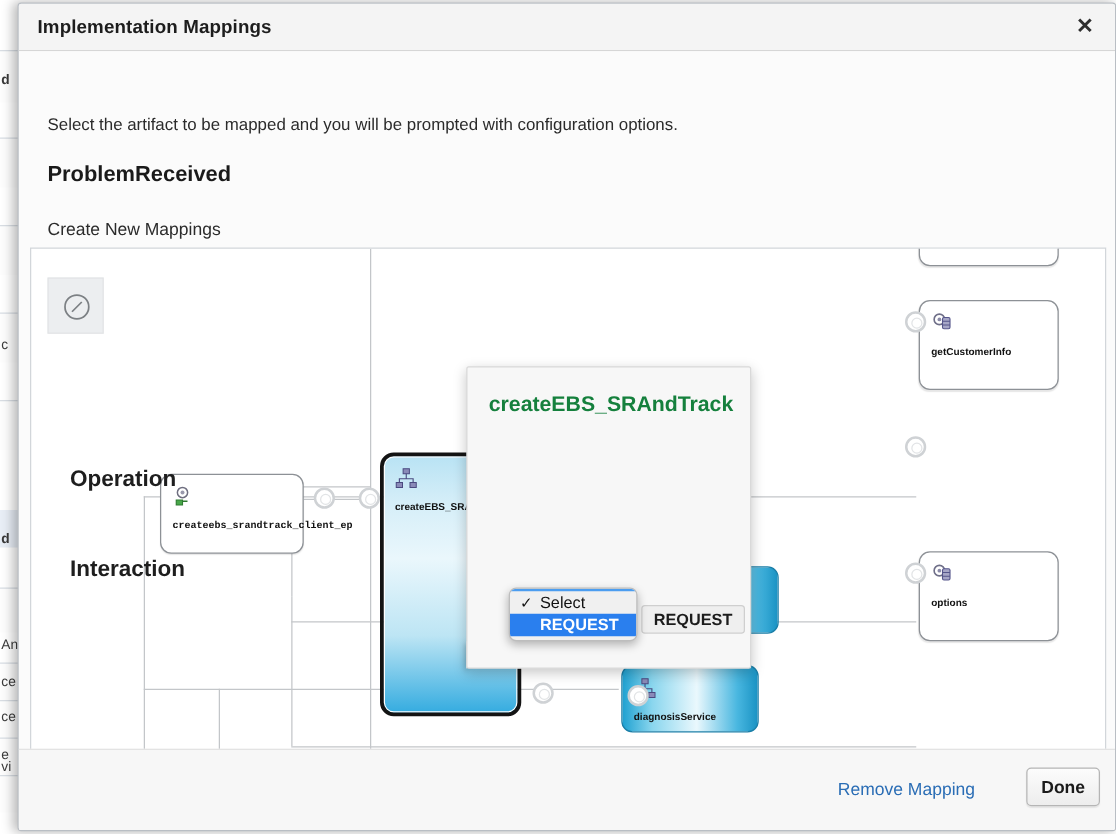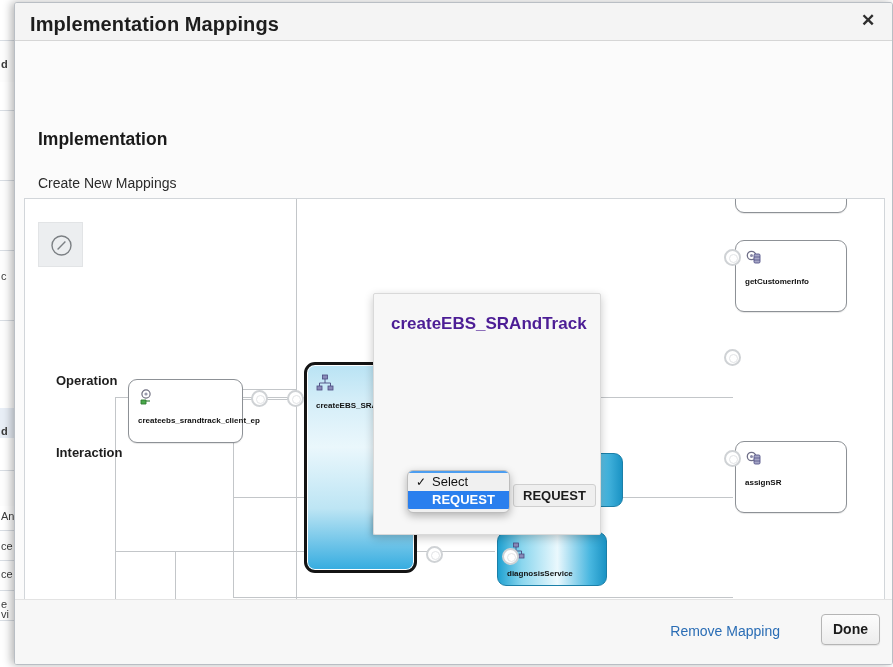--- a/index.html
+++ b/index.html
@@ -45,21 +45,21 @@
   }
 
   #modal-header {
     position: relative;
     height: 38px;
     background: #f4f4f4;
     border-bottom: 1px solid #d6d6d6;
   }
   #modal-title {
     position: absolute; left: 15px; top: 10px;
-    font-size: 20px; font-weight: bold; color: #1d1d1d;
+    font-size: 15px; font-weight: bold; color: #1d1d1d;
     letter-spacing: .1px;
   }
   #close-btn {
     position: absolute; right: 13px; top: 7px;
     width: 22px; height: 22px;
     font-size: 17px; font-weight: bold; color: #2e2e2e;
     text-align: center; line-height: 22px;
     cursor: pointer; user-select: none;
   }
 
@@ -172,26 +172,26 @@
     position: absolute; left: 358px; top: 472px;
     width: 0; height: 0;
     border-left: 0 solid transparent;
     border-top: 22px solid #f7f7f7;
     border-right: 26px solid transparent;
     z-index: 39;
     filter: drop-shadow(-1px 2px 2px rgba(0,0,0,0.18));
   }
   #popover-title {
     position: absolute; left: 17px; top: 20px;
-    font-size: 17px; font-weight: bold; color: #4c1d95;
+    font-size: 17px; font-weight: bold; color: #15803d;
     white-space: nowrap;
   }
   .field-label {
     position: absolute;
-    font-size: 13px; font-weight: bold; color: #1e1e1e;
+    font-size: 18px; font-weight: bold; color: #1e1e1e;
   }
   #lbl-operation { left: 41px; top: 332px; }
   #lbl-interaction { left: 41px; top: 404px; }
 
   #operation-select {
     position: absolute; left: 403px; top: 353px;
     width: 81px; height: 30px;
     background: #fbfbfb;
     border: 1px solid #d4d4d4;
     border-radius: 5px;
@@ -302,21 +302,22 @@
 
 <div id="modal">
 
   <div id="modal-header">
     <div id="modal-title">Implementation Mappings</div>
     <div id="close-btn">✕</div>
   </div>
 
   <div id="modal-body">
 
-    <div id="artifact-name">Implementation</div>
+    <div id="instruction">Select the artifact to be mapped and you will be prompted with configuration options.</div>
+    <div id="artifact-name">ProblemReceived</div>
     <div id="section-label">Create New Mappings</div>
 
     <div id="canvas">
 
       <div id="toolbar-btn">
         <span>
           <svg width="23" height="23" viewBox="0 0 23 23">
             <circle cx="11.5" cy="11.5" r="9.5" fill="none" stroke="#7c8084" stroke-width="1.4"></circle>
             <line x1="7.6" y1="15.4" x2="15.4" y2="7.6" stroke="#7c8084" stroke-width="1.4"></line>
           </svg>
@@ -332,21 +333,21 @@
       <div class="link h" style="left:218px; top:200px; width:58px;"></div>
       <div class="link v" style="left:90px; top:198px; height:216px;"></div>
       <div class="link h" style="left:90px; top:198px; width:120px;"></div>
       <div class="link h" style="left:90px; top:352px; width:380px;"></div>
       <div class="link v" style="left:150px; top:352px; height:76px;"></div>
       <div class="link h" style="left:150px; top:428px; width:320px;"></div>
       <div class="link h" style="left:211px; top:190px; width:60px;"></div>
 
       <div class="node" style="left:710px; top:-22px; width:112px; height:36px;"></div>
 
-      <div class="node" style="left:103px; top:180px; width:115px; height:64px;">
+      <div class="node" style="left:103px; top:180px; width:115px; height:64px;font-family:Liberation Mono, monospace;">
         <span class="node-icon">
           <svg width="17" height="17" viewBox="0 0 17 17">
             <circle cx="8" cy="6" r="4.1" fill="none" stroke="#6f6f80" stroke-width="1.2"></circle>
             <circle cx="8" cy="6" r="1.6" fill="#9a9aad"></circle>
             <path d="M3 12 h5 v4 h-5 z" fill="#49a84a" stroke="#2e7a30" stroke-width=".9"></path>
             <path d="M8 13 h4" stroke="#2e7a30" stroke-width="1.1"></path>
           </svg>
         </span>
         <span class="node-label">createebs_srandtrack_client_ep</span>
       </div>
@@ -383,21 +384,21 @@
 
       <div class="node" style="left:710px; top:242px; width:112px; height:72px;">
         <span class="node-icon">
           <svg width="18" height="18" viewBox="0 0 18 18">
             <circle cx="6.5" cy="6.5" r="4.2" fill="none" stroke="#6f6f88" stroke-width="1.3"></circle>
             <circle cx="6.5" cy="6.5" r="1.5" fill="#8a8aa8"></circle>
             <rect x="9" y="5" width="6" height="9" rx="1.2" fill="#a6a6c6" stroke="#55558a" stroke-width=".9"></rect>
             <path d="M9 8 h6 M9 11 h6" stroke="#55558a" stroke-width=".8"></path>
           </svg>
         </span>
-        <span class="node-label">assignSR</span>
+        <span class="node-label">options</span>
       </div>
       <div class="port" style="left:699px; top:251px;"></div>
 
       <div class="bnode horiz" style="left:488px; top:254px; width:110px; height:54px;"></div>
 
       <div class="bnode horiz" style="left:472px; top:333px; width:110px; height:54px;">
         <span class="node-icon">
           <svg width="18" height="18" viewBox="0 0 18 18">
             <rect x="6.5" y="1" width="5" height="4" fill="#8a8ab8" stroke="#4a4a80" stroke-width=".8"></rect>
             <rect x="1" y="12" width="5" height="4" fill="#8a8ab8" stroke="#4a4a80" stroke-width=".8"></rect>

